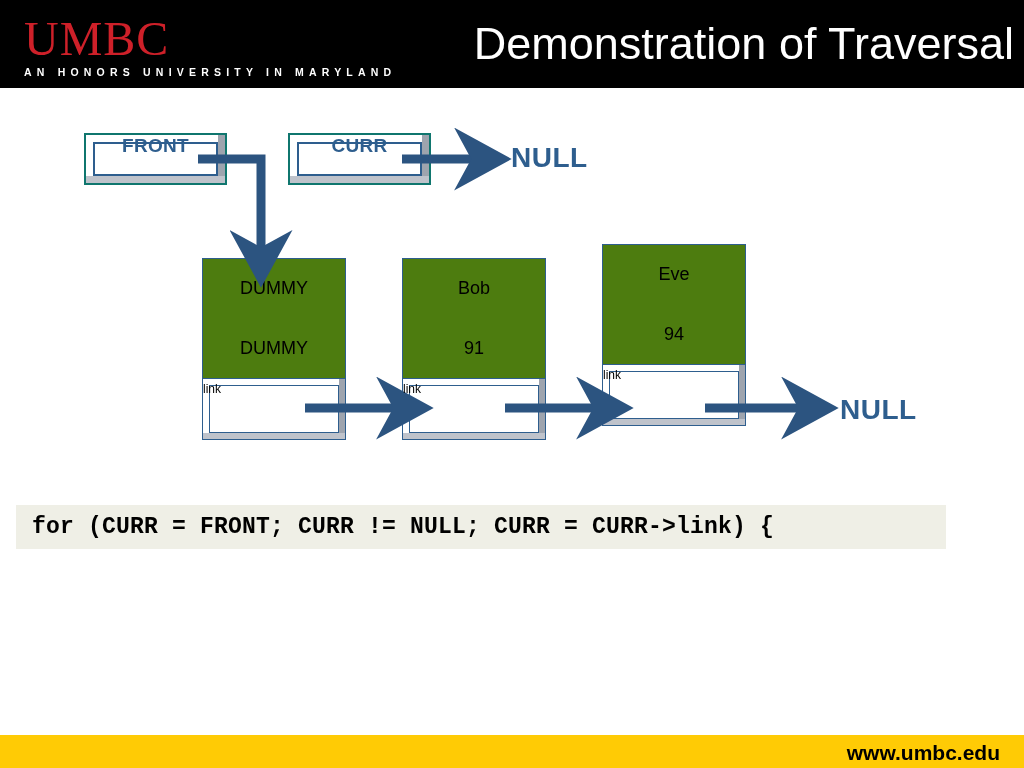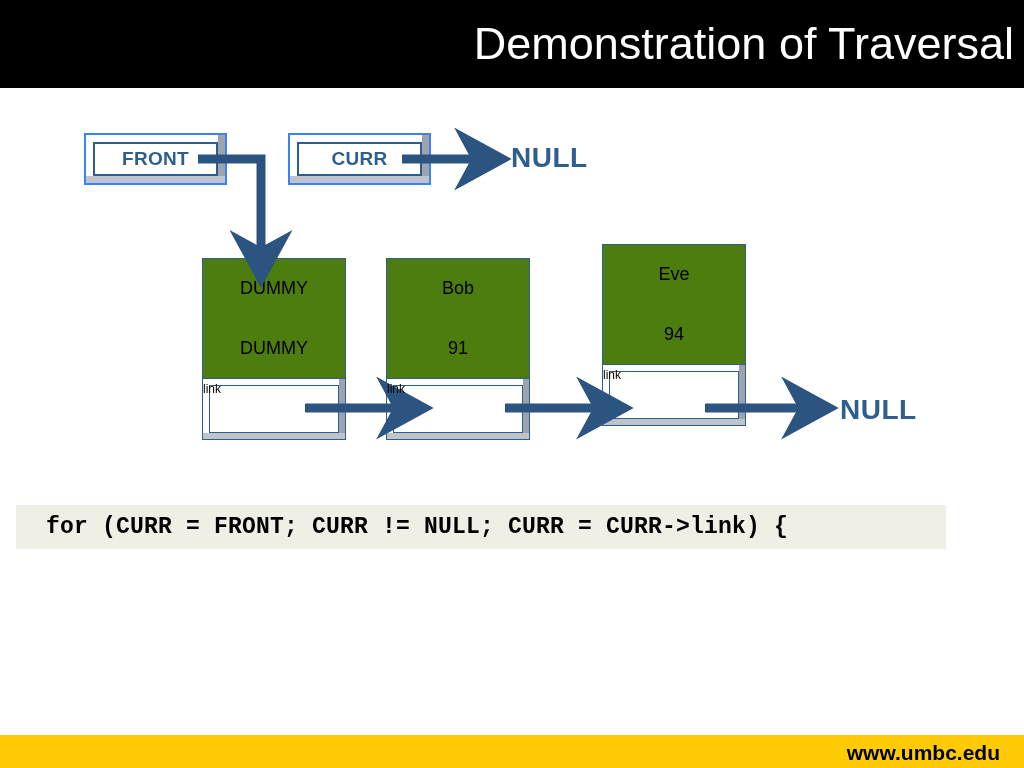--- a/index.html
+++ b/index.html
@@ -47,22 +47,22 @@
     line-height:56px;
     white-space:nowrap;
     font-family:"Liberation Sans", sans-serif;
   }
 
   
   .bevel-box{
     position:absolute;
     box-sizing:border-box;
     background:#ffffff;
-    border:2px solid #3b82f6;
-    display:flex;align-items:center;justify-content:center;
+    border:2px solid #0f766e;
+    display:flex;align-items:flex-start;justify-content:center;
   }
   .bevel-box .bevel-inner{
     position:absolute;
     left:7px;right:7px;top:7px;bottom:7px;
     border:2px solid #2E5E8E;
     background:#ffffff;
     box-sizing:border-box;
   }
   
   .bevel-box .bv-top{
@@ -134,21 +134,21 @@
     background:#9EA4AE;
   }
   .node .linkcell .lb-bottom{
     position:absolute;left:0;bottom:0;width:100%;height:6px;
     background:#BFC3CB;
   }
   .node .linkcell .lb-text{
     position:relative;z-index:4;font-size:12px;color:#000000;
   }
   #node-0{left:202px;top:258px;}
-  #node-1{left:386px;top:258px;}
+  #node-1{left:402px;top:258px;}
   #node-2{left:602px;top:244px;border-radius:8px;}
 
   
   #arrow-layer{
     position:absolute;left:0;top:0;width:1024px;height:768px;
     pointer-events:none;
   }
 
   
   .null-label{
@@ -169,40 +169,44 @@
     left:16px;top:505px;width:930px;height:44px;
     background:#EFEFE6;
     display:flex;align-items:center;
   }
   #code-text{
     font-family:"Liberation Mono", monospace;
     font-size:23px;
     font-weight:bold;
     color:#000000;
     white-space:pre;
-    padding-left:30px;
+    padding-left:16px;
     letter-spacing:0.2px;
   }
 
   
   #footer-bar{
     position:absolute;left:0;bottom:0;width:1024px;height:33px;
     background:#FFCB05;
   }
   #footer-url{
     position:absolute;
     right:24px;top:6px;
     font-size:21px;font-weight:bold;color:#000000;
     white-space:nowrap;
   }
 </style>
 </head>
 <body>
 
 <div id="header-bar">
+  <div id="logo-block">
+    <div id="logo-umbc">UMBC</div>
+    <div id="logo-tagline">AN HONORS UNIVERSITY IN MARYLAND</div>
+  </div>
   <div id="slide-title">Demonstration of Traversal</div>
 </div>
 
 <div class="bevel-box" id="front-box">
   <div class="bv-top"></div>
   <div class="bv-left"></div>
   <div class="bv-right"></div>
   <div class="bv-bottom"></div>
   <div class="bevel-inner"></div>
   <span class="bv-label">FRONT</span>

